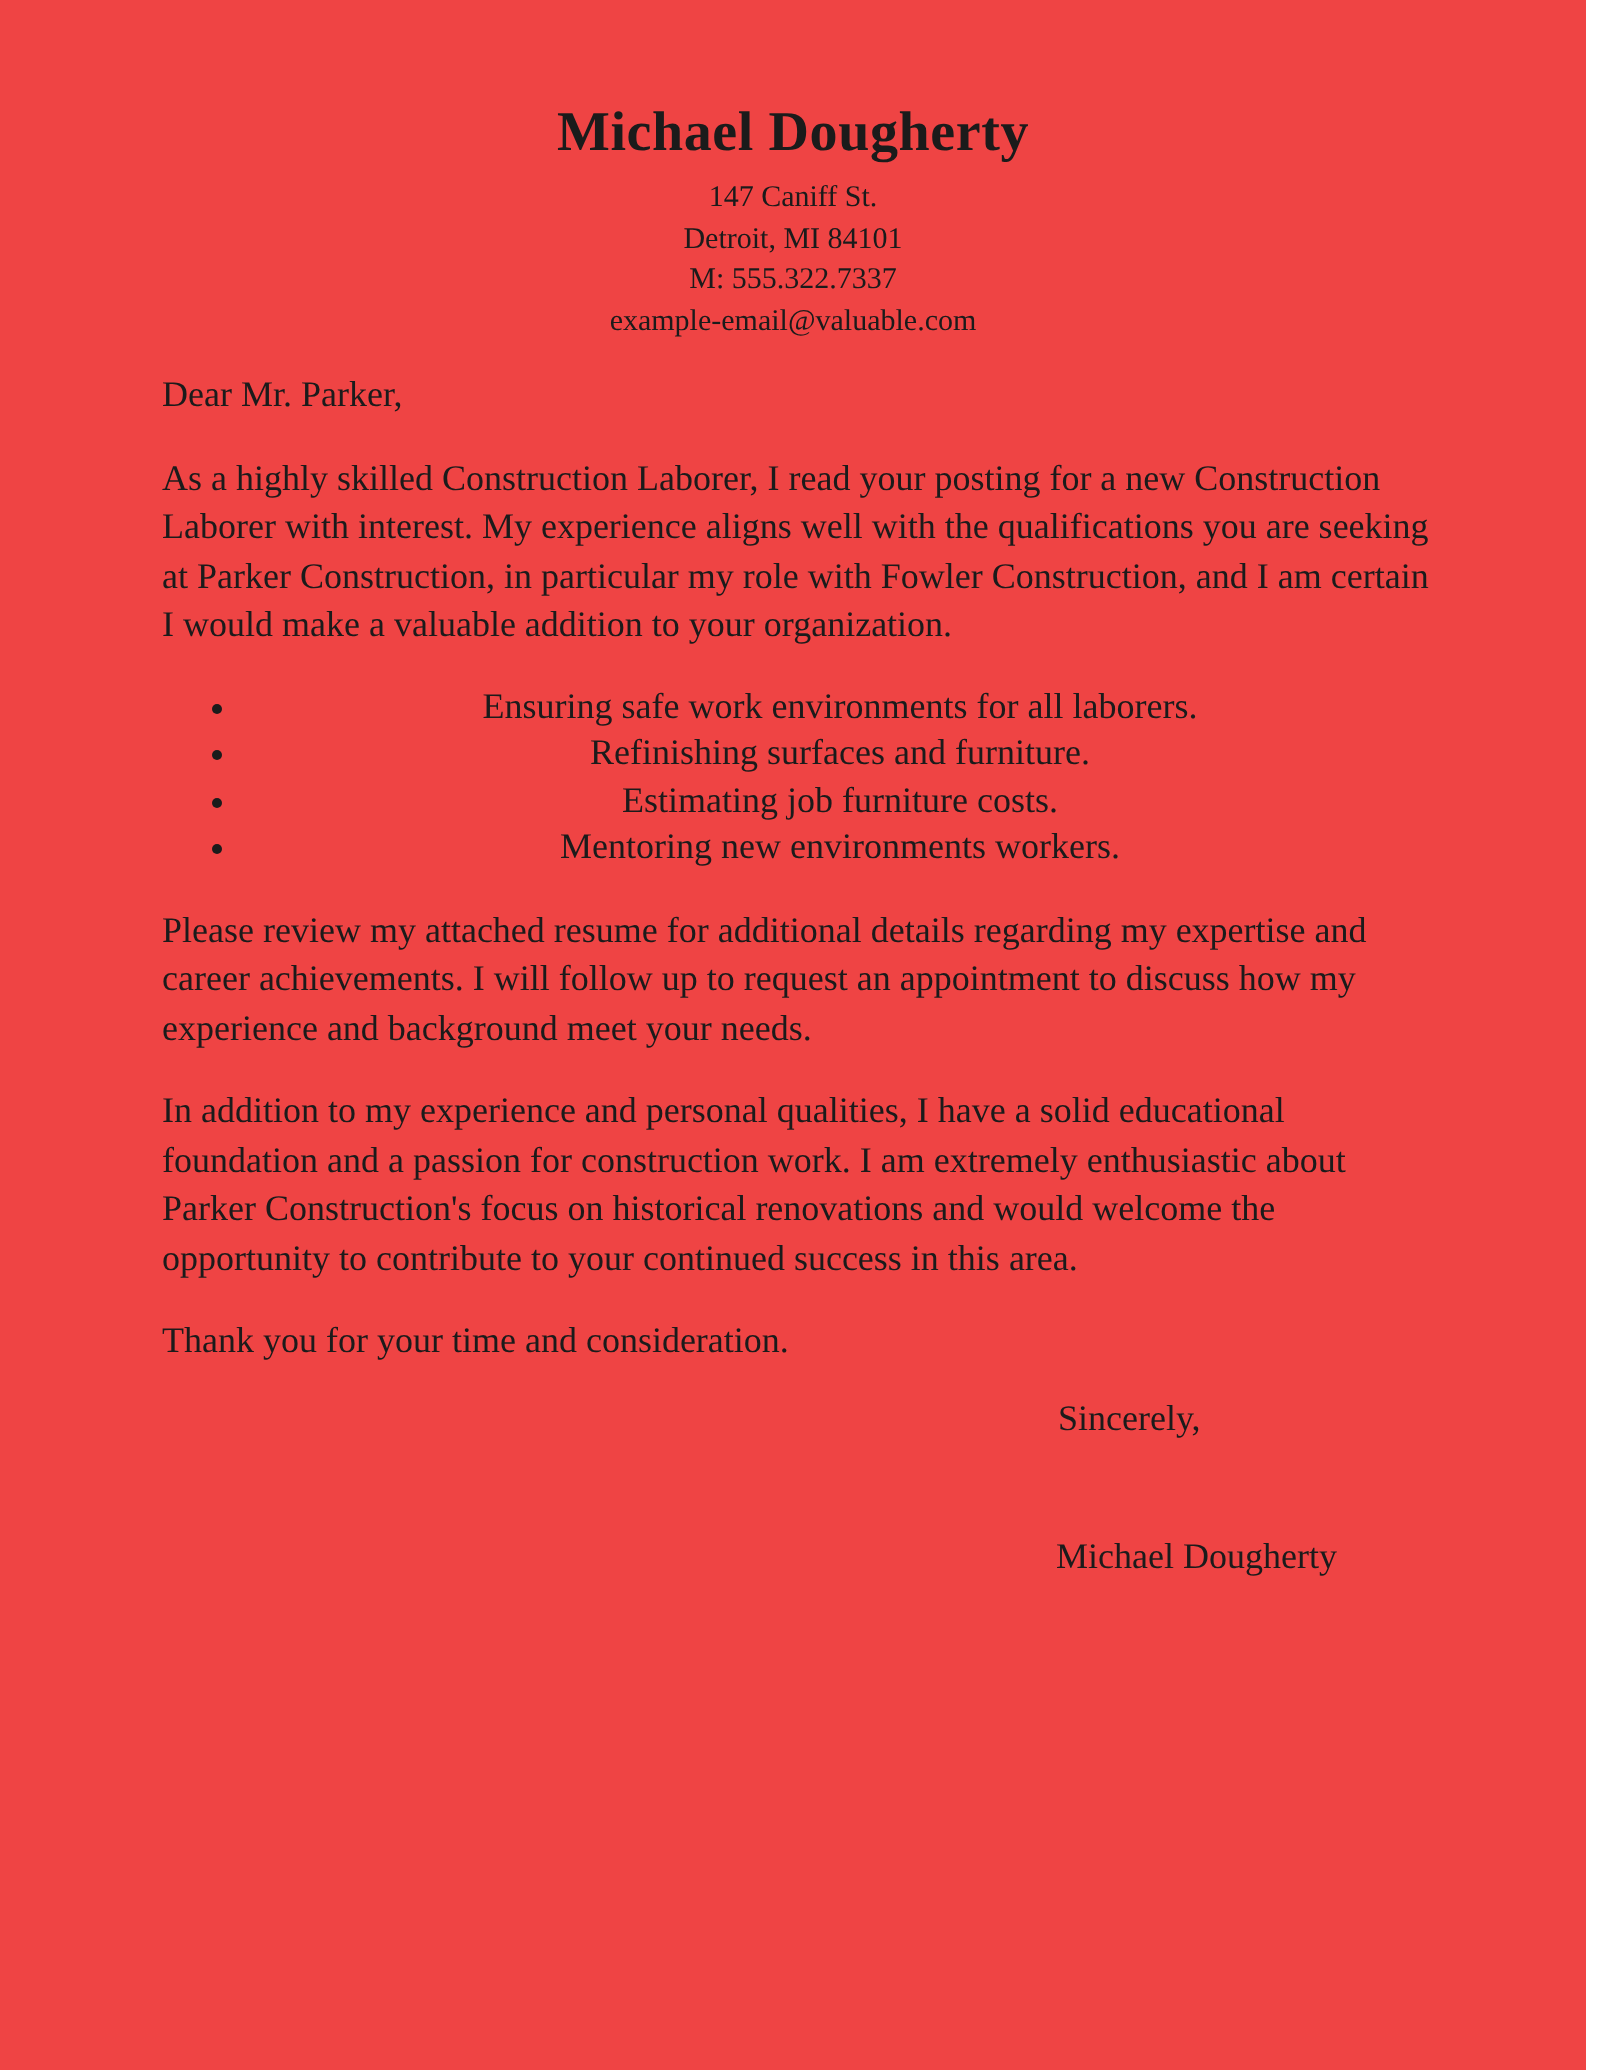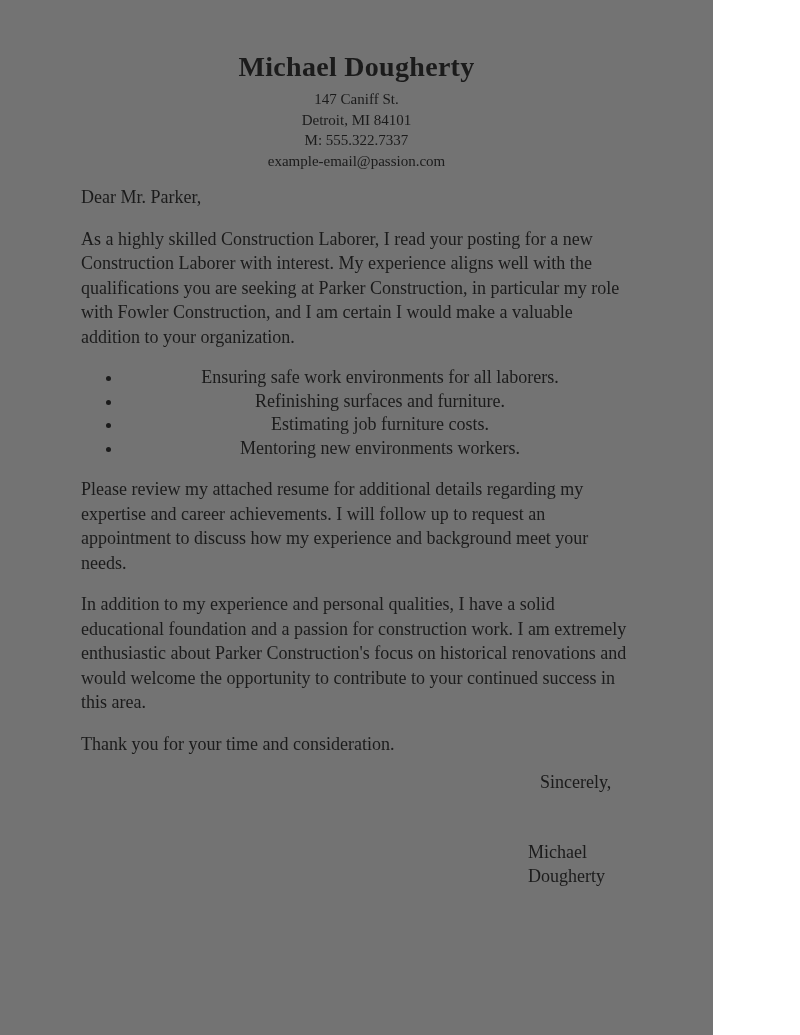--- a/index.html
+++ b/index.html
@@ -2,23 +2,23 @@
 <html><head>
 <meta charset="utf-8">
 <style>
   html, body {
     margin: 0;
     padding: 0;
     background: #ffffff;
   }
   .page {
     position: relative;
-    width: 713px;
+    width: 793px;
     height: 1035px;
-    background: #737373;
+    background: #ef4444;
     color: #1b1b1b;
     font-family: "Liberation Serif", "DejaVu Serif", serif;
     overflow: hidden;
     box-sizing: border-box;
   }
   .letterhead {
     text-align: center;
     padding-top: 50px;
   }
   .letterhead .name {
@@ -49,37 +49,37 @@
   }
   ul.skills li {
     line-height: 23.5px;
     padding-left: 2px;
     text-align: center;
   }
   .closing-block {
     margin: 14px 0 0 447px;
   }
   .closing {
-    margin: 12px;
+    margin: 1px;
   }
   .signature {
     margin: 45px 0 0 0;
   }
 </style>
 </head>
 <body>
 
 <div class="page">
 
   <div class="letterhead">
     <div class="name">Michael Dougherty</div>
     <div class="contact-line">147 Caniff St.</div>
     <div class="contact-line">Detroit, MI 84101</div>
     <div class="contact-line">M: 555.322.7337</div>
-    <div class="contact-line">example-email@passion.com</div>
+    <div class="contact-line">example-email@valuable.com</div>
   </div>
 
   <div class="letter-body">
     <p class="salutation">Dear Mr. Parker,</p>
 
     <p class="para">As a highly skilled Construction Laborer, I read your posting for a new Construction Laborer with interest. My experience aligns well with the qualifications you are seeking at Parker Construction, in particular my role with Fowler Construction, and I am certain I would make a valuable addition to your organization.</p>
 
 
     <ul class="skills">
       <li>Ensuring safe work environments for all laborers.</li>

